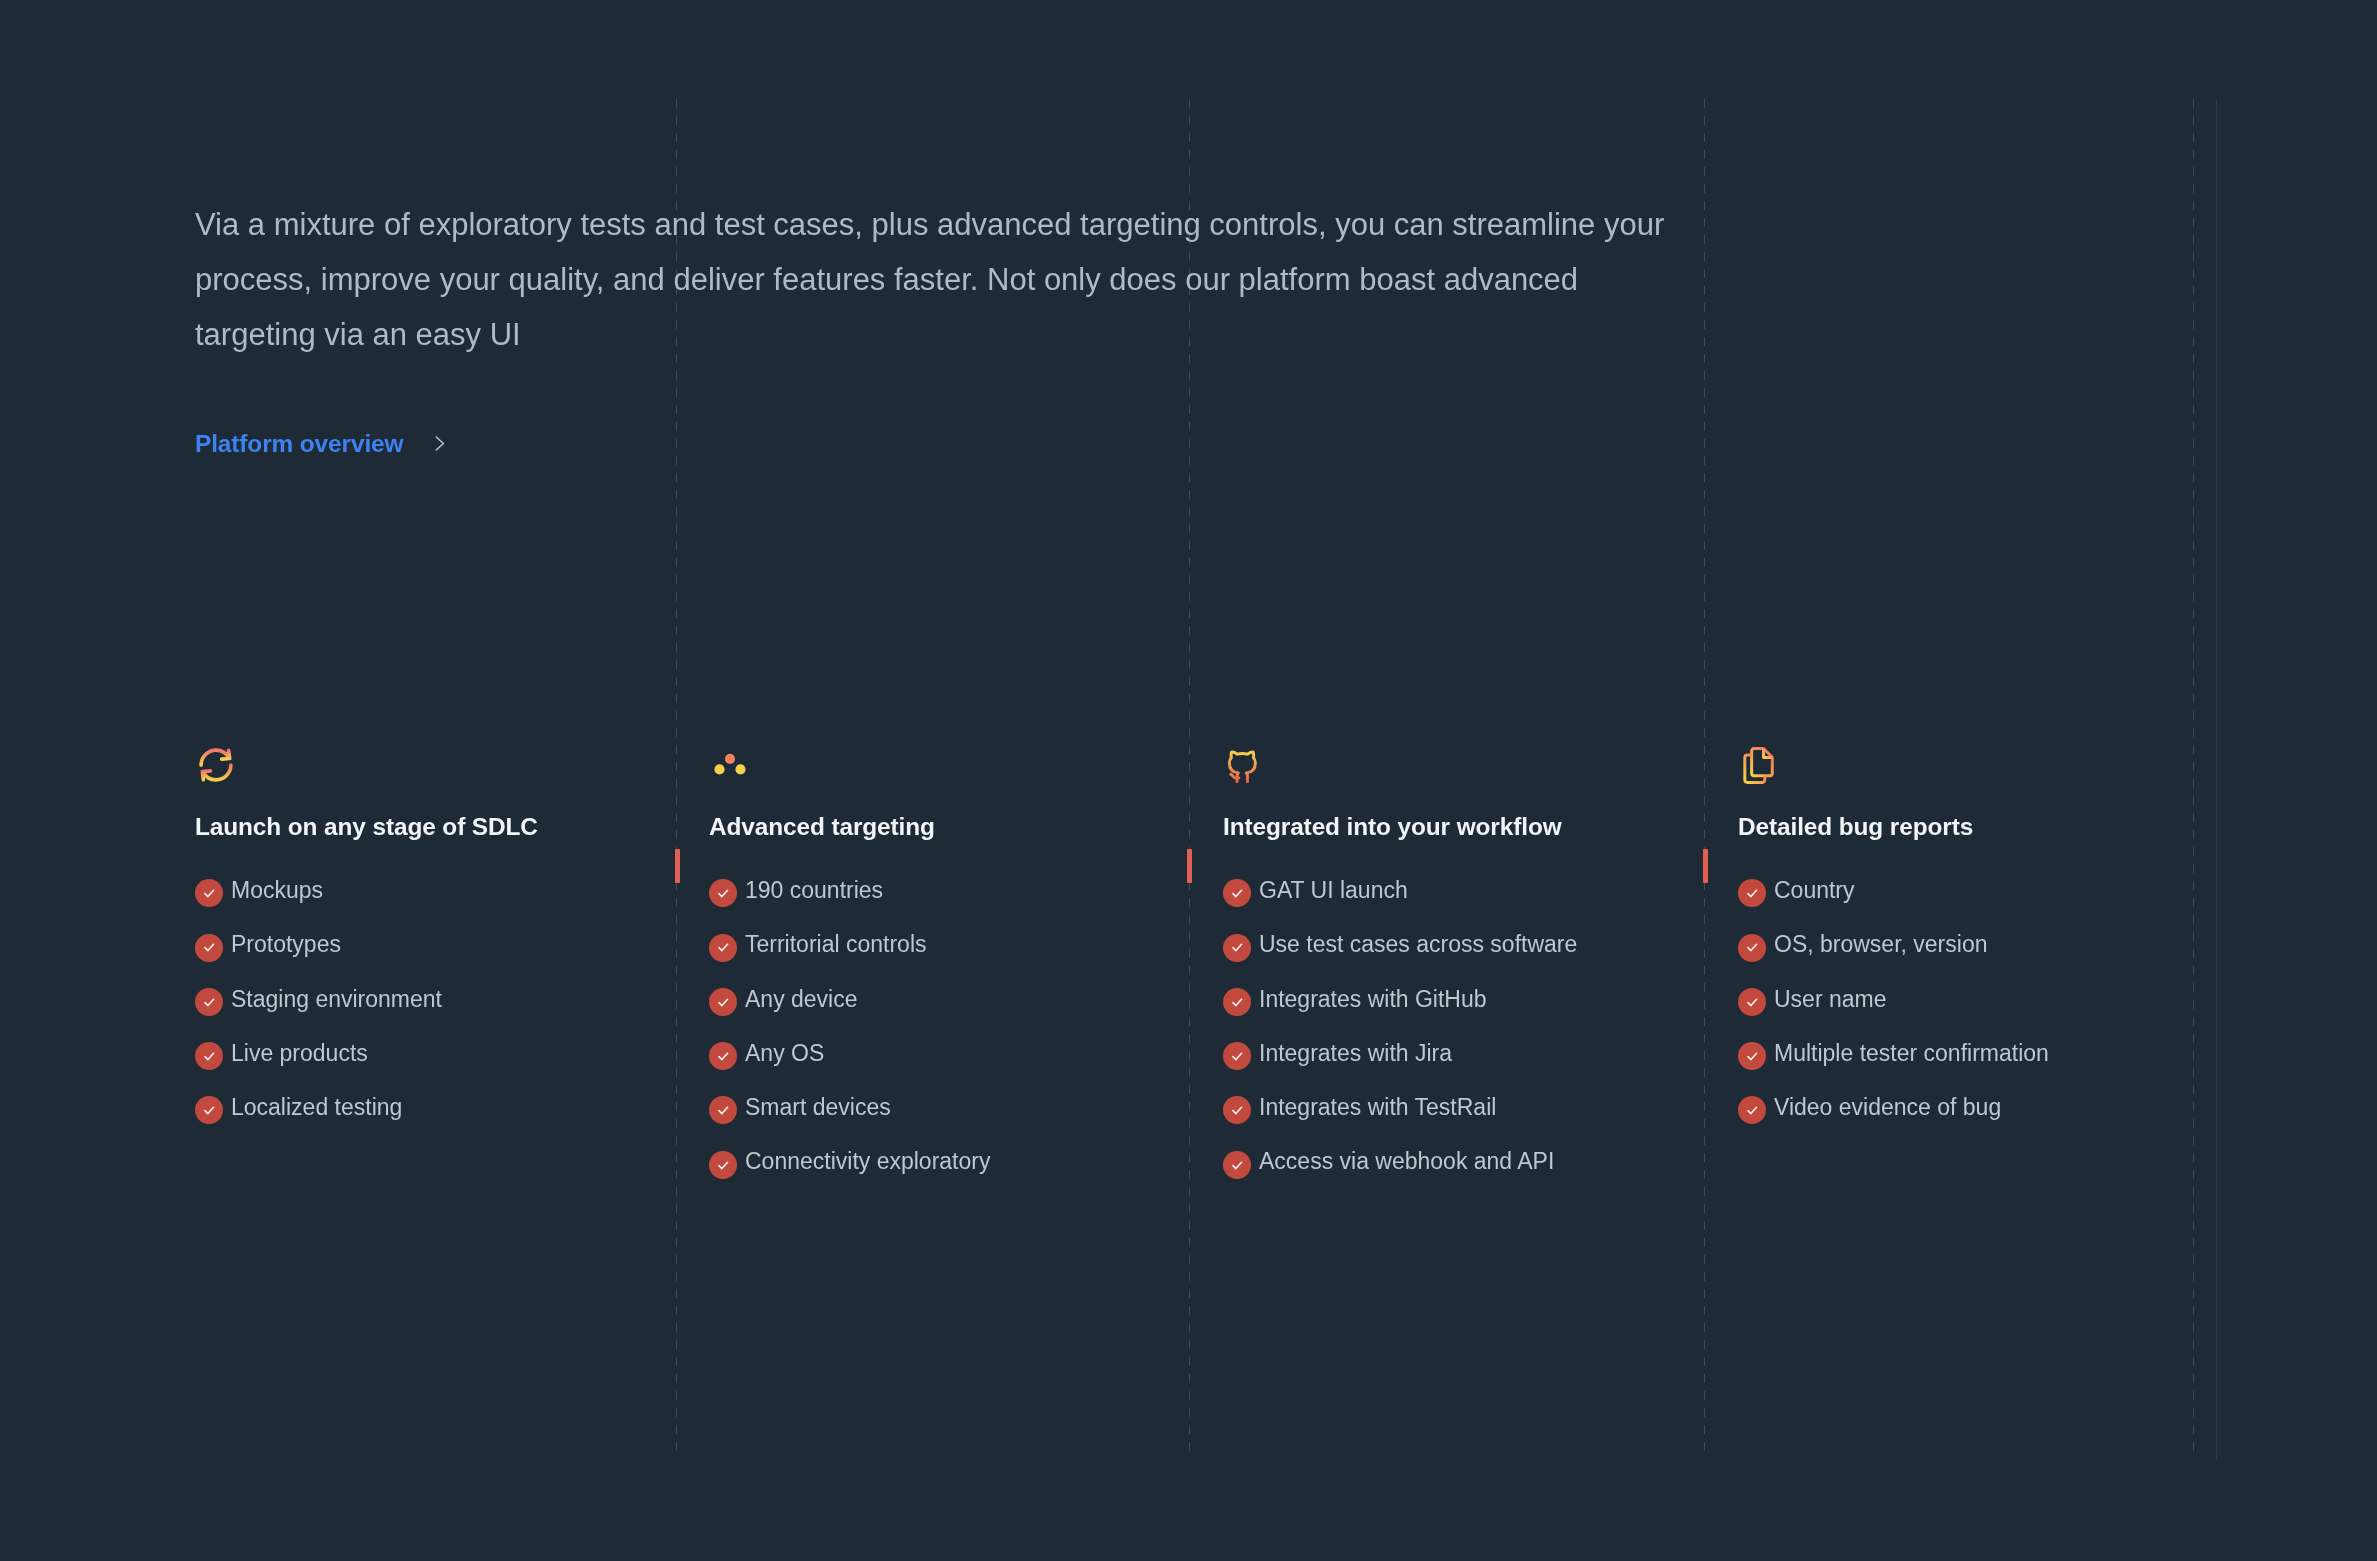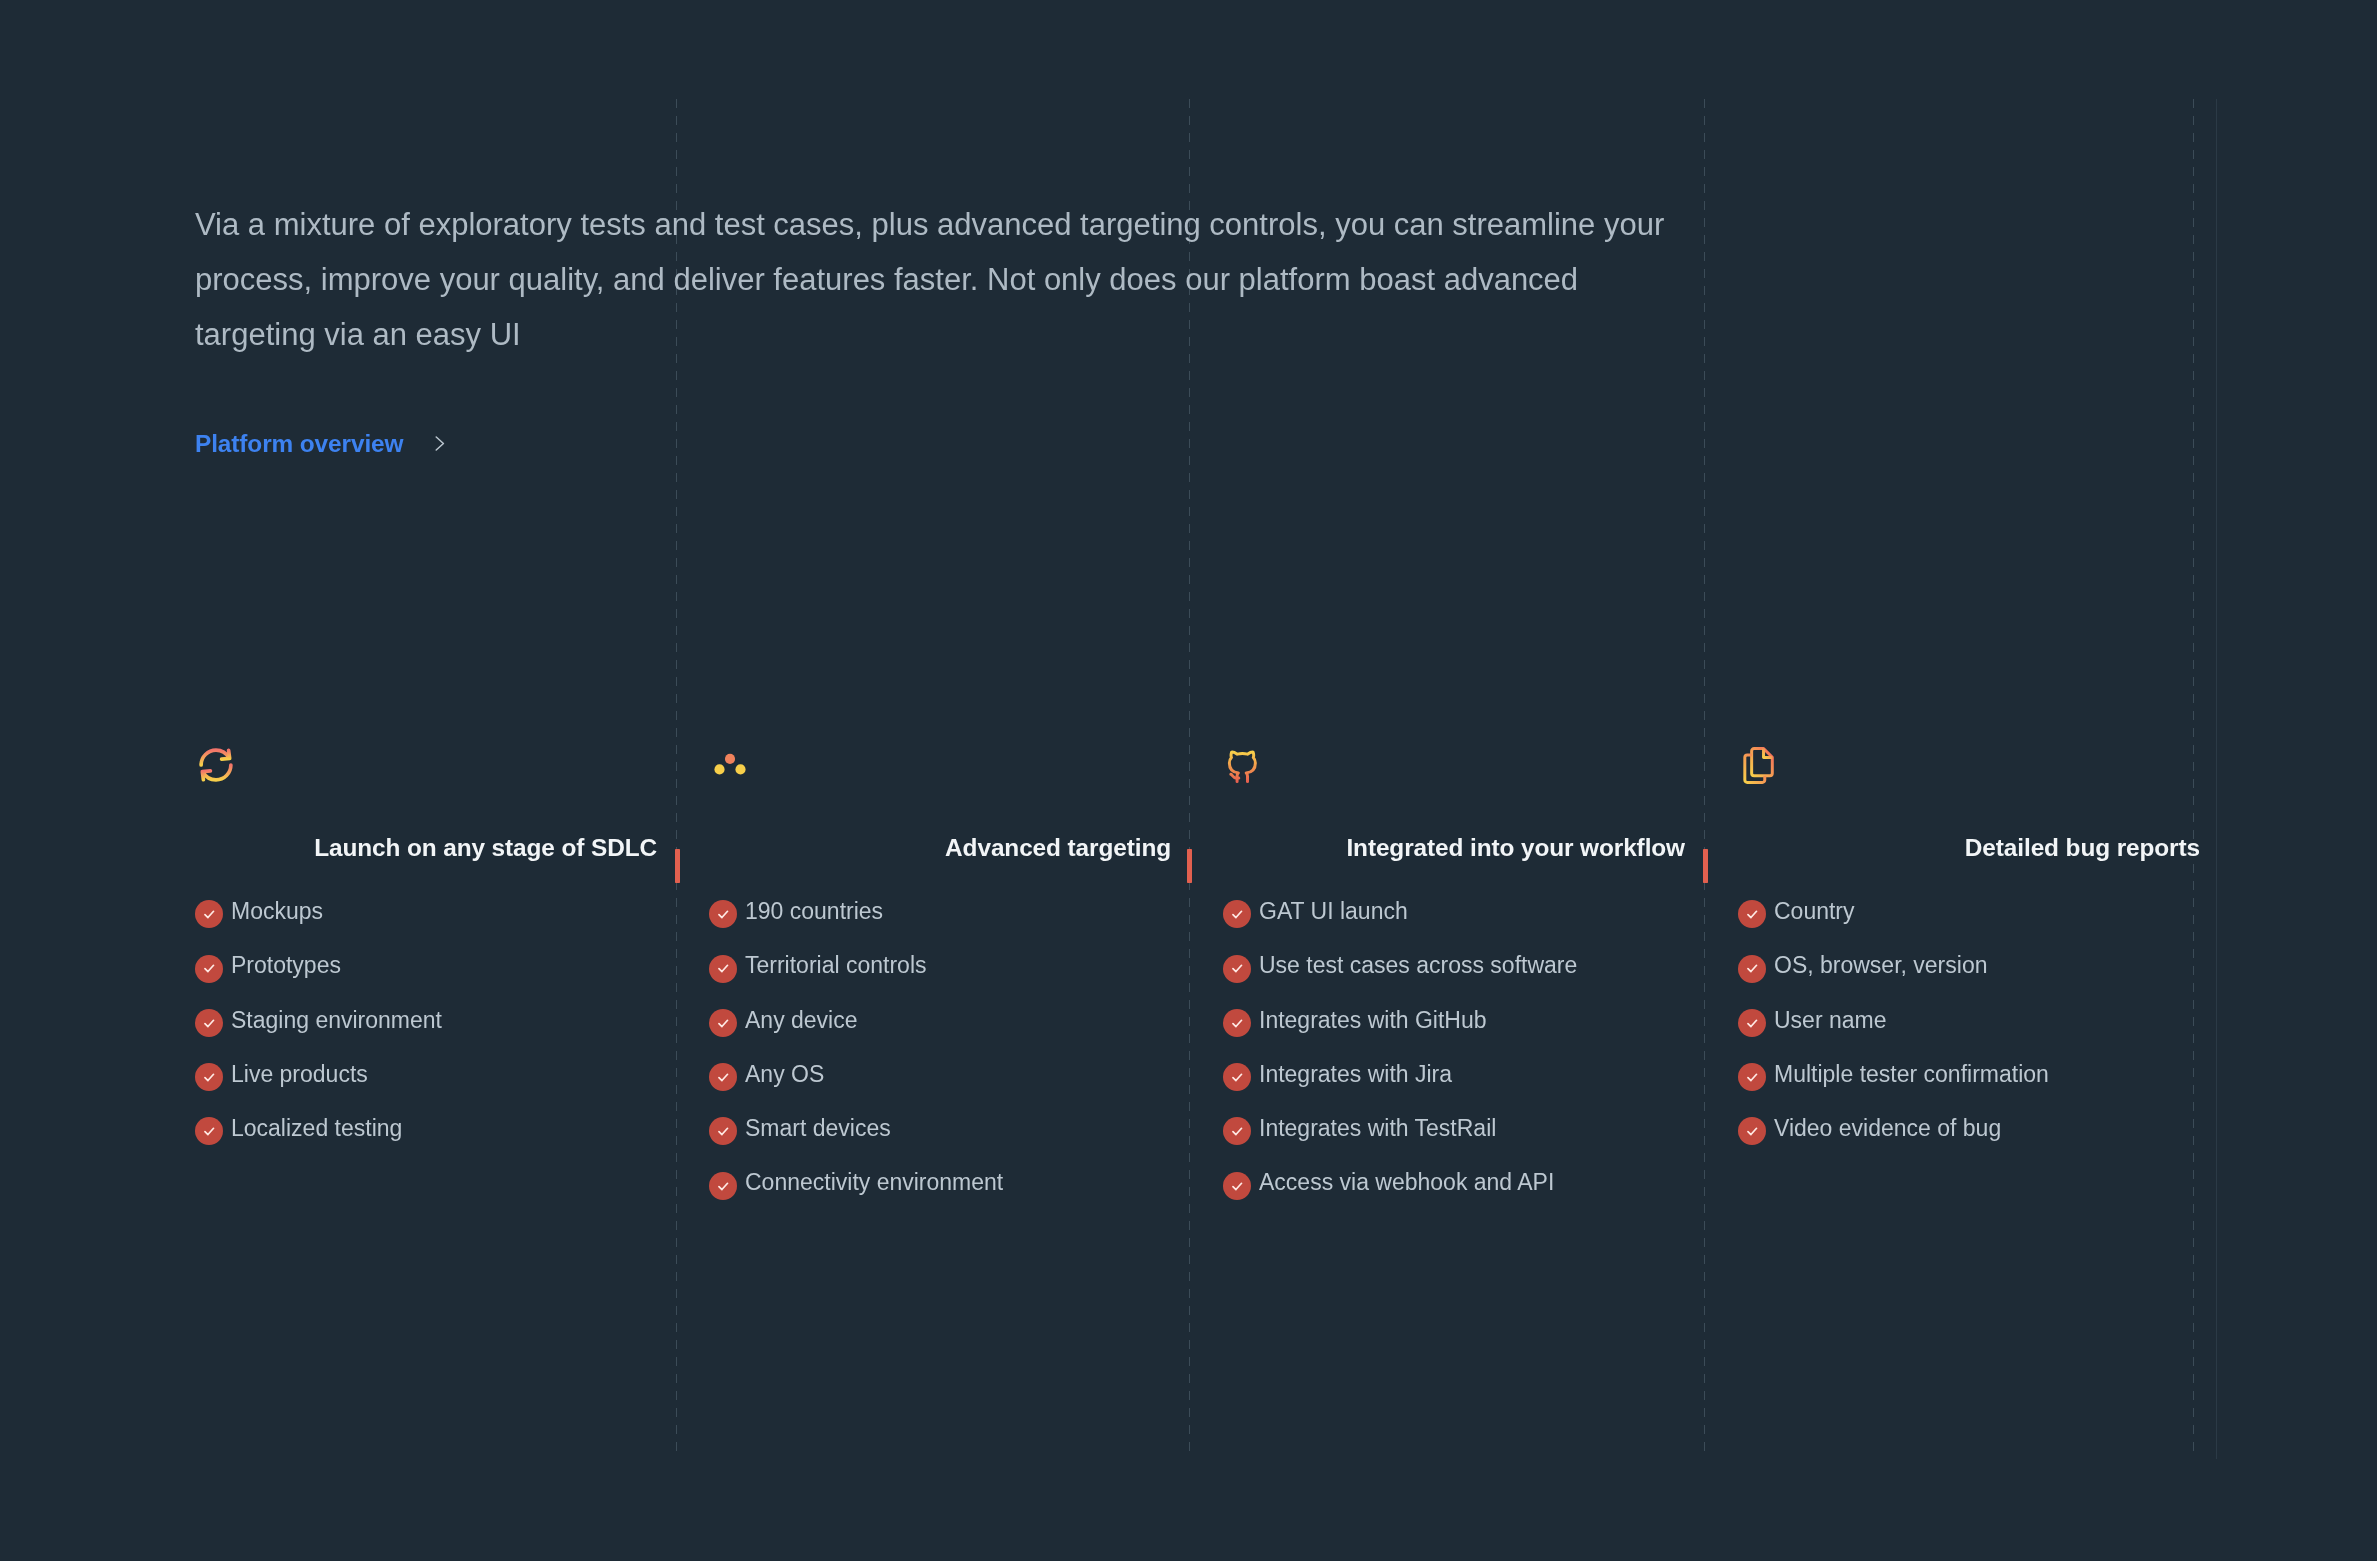--- a/index.html
+++ b/index.html
@@ -110,27 +110,26 @@
   .col.c4 { left: 1738px; }
 
   .col-icon {
     height: 50px;
     display: flex;
     align-items: center;
   }
   .col-icon svg { display: block; }
 
   .col-title {
-    margin-top: 44px;
+    margin-top: 23px;
     font-size: 24.4px;
     font-weight: 700;
     color: #f2f5f7;
     letter-spacing: -0.1px;
     white-space: nowrap;
-    text-align: right;
   }
 
   
   .accent {
     position: absolute;
     top: 849px;
     width: 4.6px;
     height: 34px;
     background: #e2604f;
     border-radius: 0.7px;
@@ -321,21 +320,21 @@
               </svg>
           </span>
           <span class="feature-label">Smart devices</span>
         </li>
         <li class="feature-item">
           <span class="check">
             <svg width="14.5" height="14.5" viewBox="0 0 22 22" fill="none">
                 <path d="M4.5 11.5 L9 16 L17.5 6.5" stroke="#ffe9e4" stroke-width="2.6" stroke-linecap="round" stroke-linejoin="round"></path>
               </svg>
           </span>
-          <span class="feature-label">Connectivity environment</span>
+          <span class="feature-label">Connectivity exploratory</span>
         </li>
       </ul>
     </div>
 
     <div class="col c3">
       <div class="col-icon">
         <svg width="42" height="42" viewBox="0 0 24 24" fill="none">
           <defs>
             <linearGradient id="g3" x1="0" y1="0" x2="0" y2="1">
               <stop offset="0%" stop-color="#f7cf4a"></stop>

